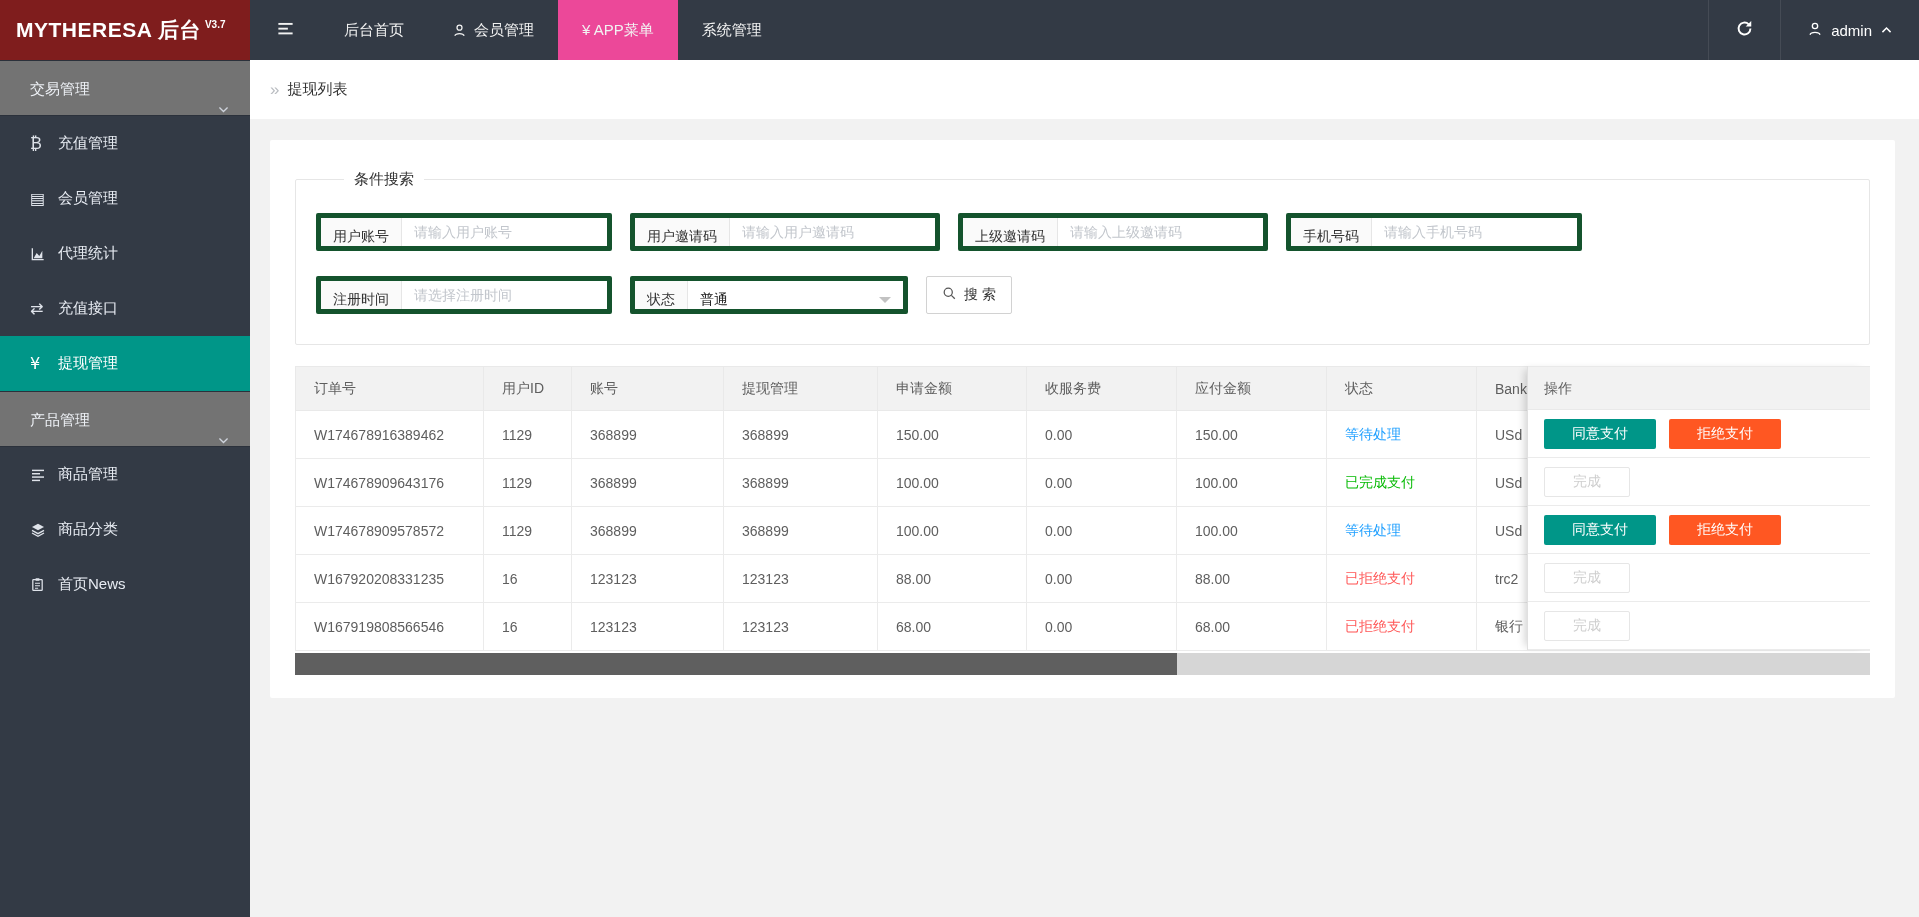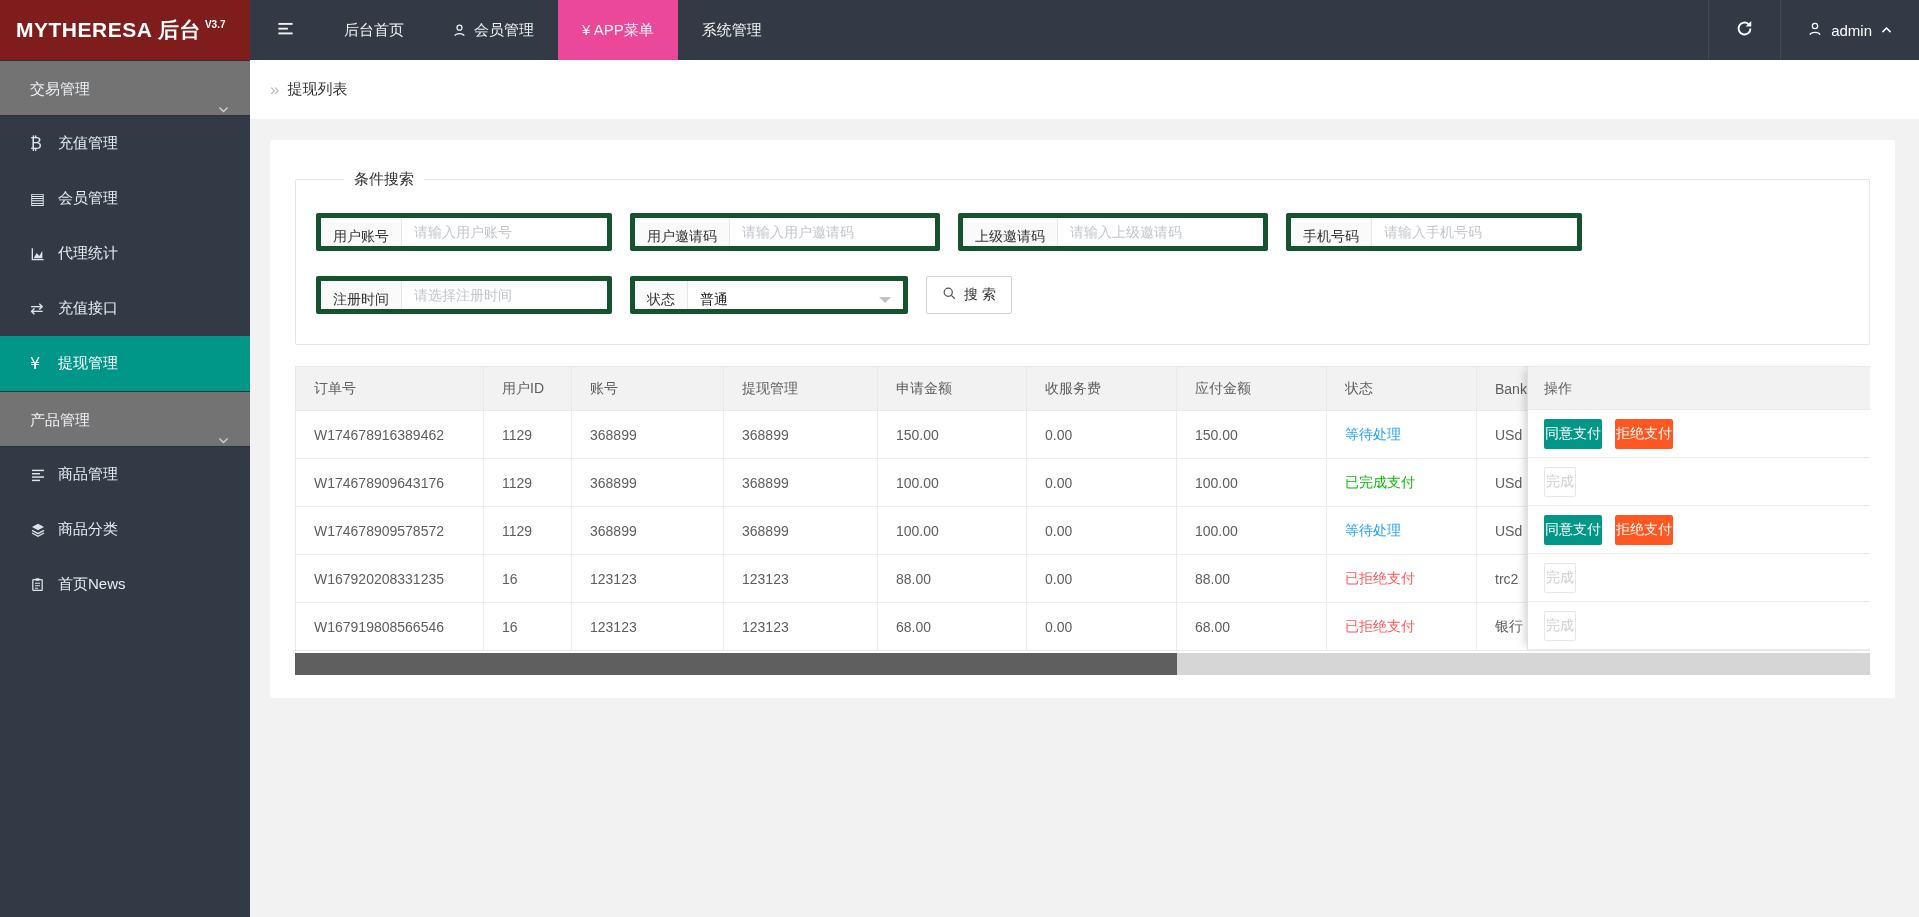--- a/index.html
+++ b/index.html
@@ -52,21 +52,21 @@
   .table-wrap { position:relative; margin-top:21px; }
   table.grid { width:100%; border-collapse:collapse; table-layout:fixed; }
   table.grid th { background:#f2f2f2; height:44px; font-weight:normal; color:#5e5e5e; text-align:left; padding:0 18px; font-size:14px; border:1px solid #e9e9e9; white-space:nowrap; overflow:hidden; }
   table.grid td { height:48px; padding:0 18px; font-size:14px; color:#5e5e5e; border:1px solid #ebebeb; white-space:nowrap; overflow:hidden; background:#fff; }
   .status-pending { color:#1E9FFF; }
   .status-completed { color:#09BB07; }
   .status-rejected { color:#FF5757; }
   .fixed-col { position:absolute; top:0; right:0; width:343px; background:#fff; border-left:1px solid #e0e0e0; box-shadow:-6px 0 8px -4px rgba(0,0,0,.18); }
   .fc-header { height:44px; background:#f2f2f2; line-height:43px; padding-left:16px; color:#5e5e5e; font-size:14px; border-top:1px solid #e9e9e9; border-bottom:1px solid #e9e9e9; }
   .fc-row { height:48px; display:flex; align-items:center; padding-left:16px; gap:13px; border-bottom:1px solid #ebebeb; }
-  .btn { height:30px; padding:0 1px; border:none; border-radius:2px; color:#fff; font-size:14px; cursor:pointer; font-family:inherit; }
+  .btn { height:30px; padding:0 28px; border:none; border-radius:2px; color:#fff; font-size:14px; cursor:pointer; font-family:inherit; }
   .btn-agree { background:#009688; }
   .btn-reject { background:#FF5722; }
   .btn-done { background:#fff; border:1px solid #e6e6e6; color:#cfcfcf; cursor:not-allowed; }
   
   .hscroll { height:22px; background:#d6d6d6; margin-top:2px; position:relative; }
   .hscroll .thumb { position:absolute; left:0; top:0; bottom:0; width:56%; background:#5f5f5f; cursor:pointer; }
 </style>
 </head>
 <body>
 

